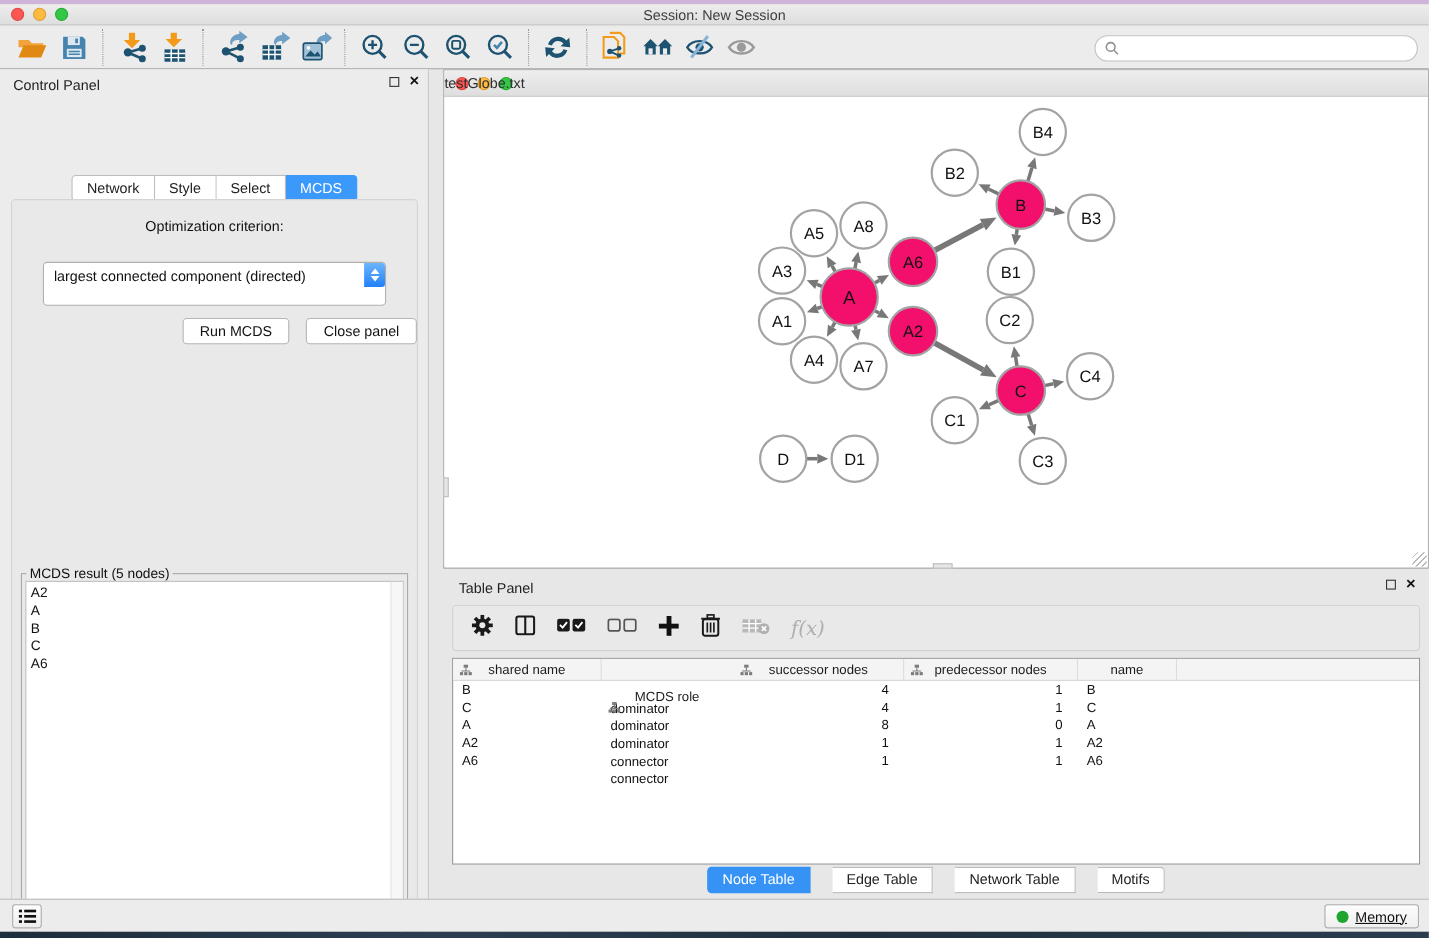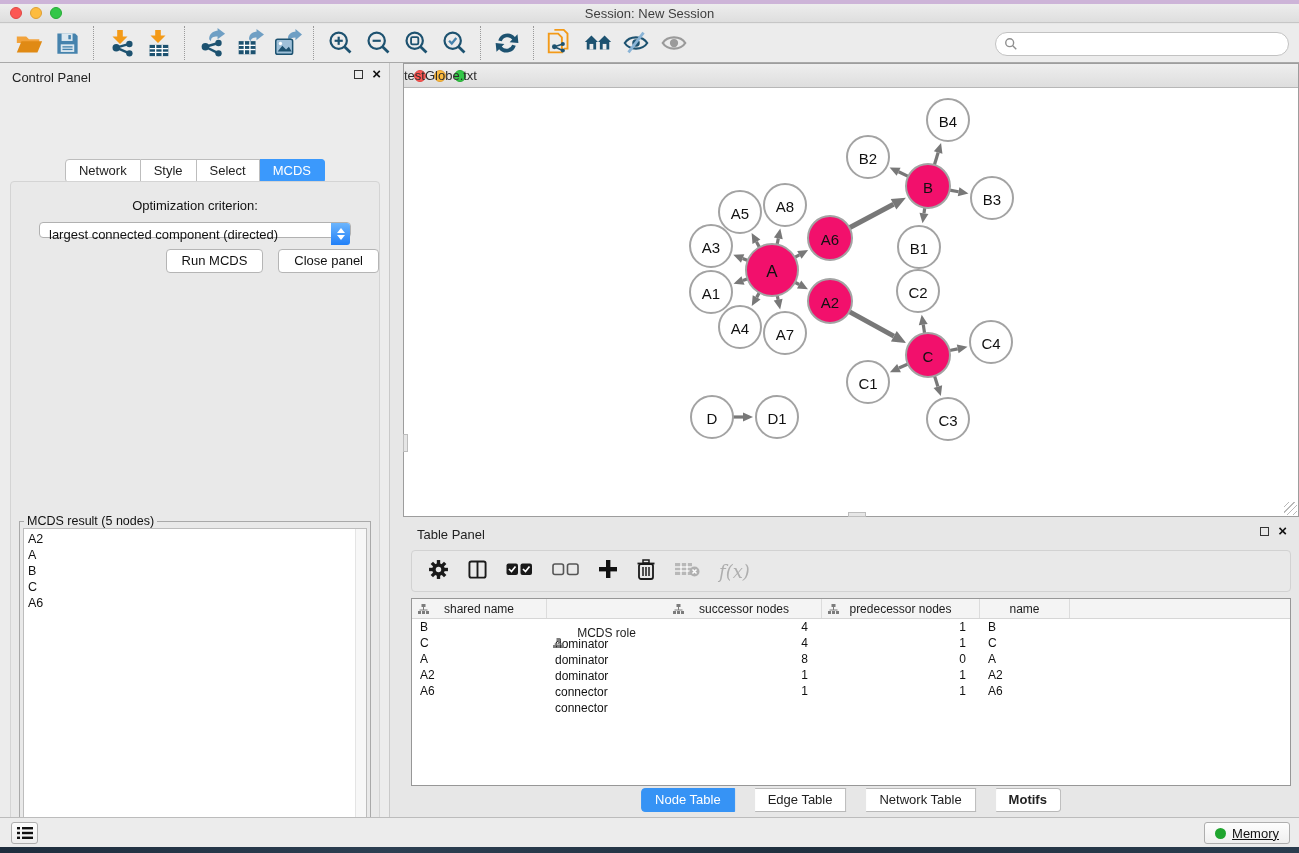--- a/index.html
+++ b/index.html
@@ -43,21 +43,21 @@
   .cp-tabs { position:absolute; left:0; top:96px; width:390px; display:flex; justify-content:center; }
   .cp-tab { font-size:13px; color:#222; background:#fff; border:1px solid #bdbdbd; border-left:none;
     padding:3px 13px 4px; }
   .cp-tab:first-child { border-left:1px solid #bdbdbd; border-radius:4px 0 0 4px; }
   .cp-tab:last-child { border-radius:0 4px 4px 0; }
   .cp-tab.active { background:#3b99fc; border-color:#3b99fc; color:#fff; }
 
   .cp-content { position:absolute; left:10px; top:118px; width:370px; height:682px;
     background:#e9e9e9; border:1px solid #d4d4d4; border-radius:4px; }
   .opt-label { margin-top:16px; text-align:center; font-size:13px; color:#111; }
-  .selectbox { position:relative; margin:9px auto 0; width:312px; height:16px; background:#fff;
+  .selectbox { position:relative; margin:25px auto 0; width:312px; height:40px; background:#fff;
     border:1px solid #b1b1b1; border-radius:4px;text-decoration:underline; }
   .select-value { position:absolute; left:9px; top:4px; font-size:13px; color:#111; white-space:nowrap; }
   .select-stepper { position:absolute; right:0; top:0; width:19px; height:22px;
     background:linear-gradient(#6cb5fd,#2180f8); border-radius:0 3px 3px 0;
     display:flex; flex-direction:column; align-items:center; justify-content:center; gap:2px; }
   .chev-up { width:0; height:0; border-left:4px solid transparent; border-right:4px solid transparent; border-bottom:5px solid #fff; }
   .chev-dn { width:0; height:0; border-left:4px solid transparent; border-right:4px solid transparent; border-top:5px solid #fff; }
   .btn-row { display:flex; justify-content:flex-end; gap:15px; margin-top:11px; }
   .cp-btn { font-size:13px; color:#111; background:#fff; border:1px solid #b5b5b5; border-radius:4px; padding:3px 15px 4px; }
 
@@ -97,21 +97,21 @@
   .th svg { position:absolute; left:6px; top:5px; }
   .trow { display:flex; height:16px; align-items:center; }
   .td { font-size:12px; color:#111; overflow:hidden; white-space:nowrap; }
   .c0 { width:135px; } .c1 { width:120px;margin-top:34px; } .c2 { width:155px; } .c3 { width:158px; } .c4 { width:90px; } .c5 { flex:1; }
   .td.c0,.td.c1,.td.c4 { padding-left:8px; }
   .td.c2,.td.c3 { text-align:right; padding-right:14px; }
 
   .tp-tabs { position:absolute; left:50%; transform:translateX(-50%); bottom:3px; display:flex;gap:20px; }
   .tp-tab { font-size:13px; color:#222; background:#fff; border:1px solid #b9b9b9; border-left:none; padding:3px 13px 4px; }
   .tp-tab:first-child { border-left:1px solid #b9b9b9; border-radius:4px 0 0 4px; }
-  .tp-tab:last-child { border-radius:0 4px 4px 0;font-weight:bold; }
+  .tp-tab:last-child { border-radius:0 4px 4px 0; }
   .tp-tab.active { background:#3693f5; border-color:#3693f5; color:#fff; }
 
   
   .statusbar { position:absolute; left:0; top:817px; width:1299px; height:30px;
     background:#ececec; border-top:1px solid #bcbcbc; }
   .list-btn { position:absolute; left:11px; top:4px; width:27px; height:22px;
     background:linear-gradient(#fdfdfd,#ededed); border:1px solid #aeaeae; border-radius:3px;
     display:flex; align-items:center; justify-content:center; }
   .memory-btn { position:absolute; right:9px; top:4px; height:22px; padding:0 10px;
     background:linear-gradient(#fdfdfd,#efefef); border:1px solid #aeaeae; border-radius:3px;

